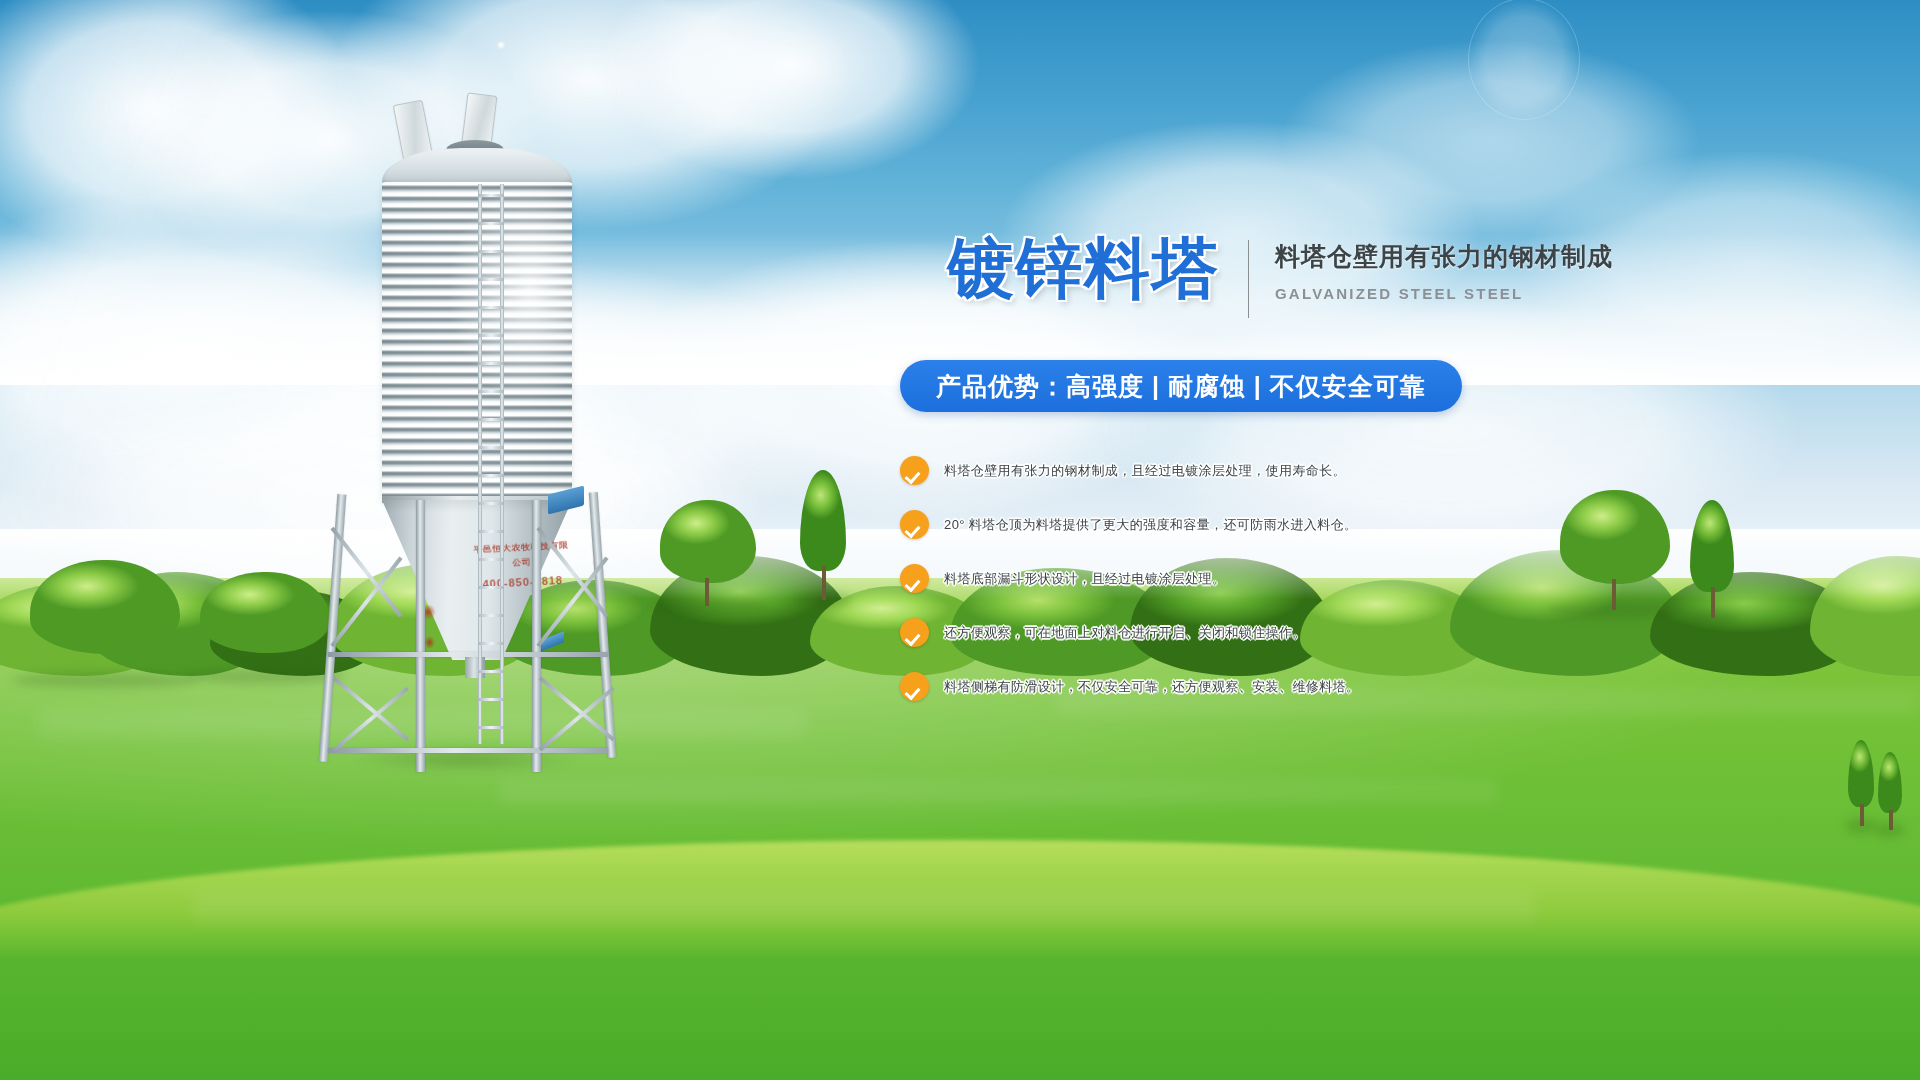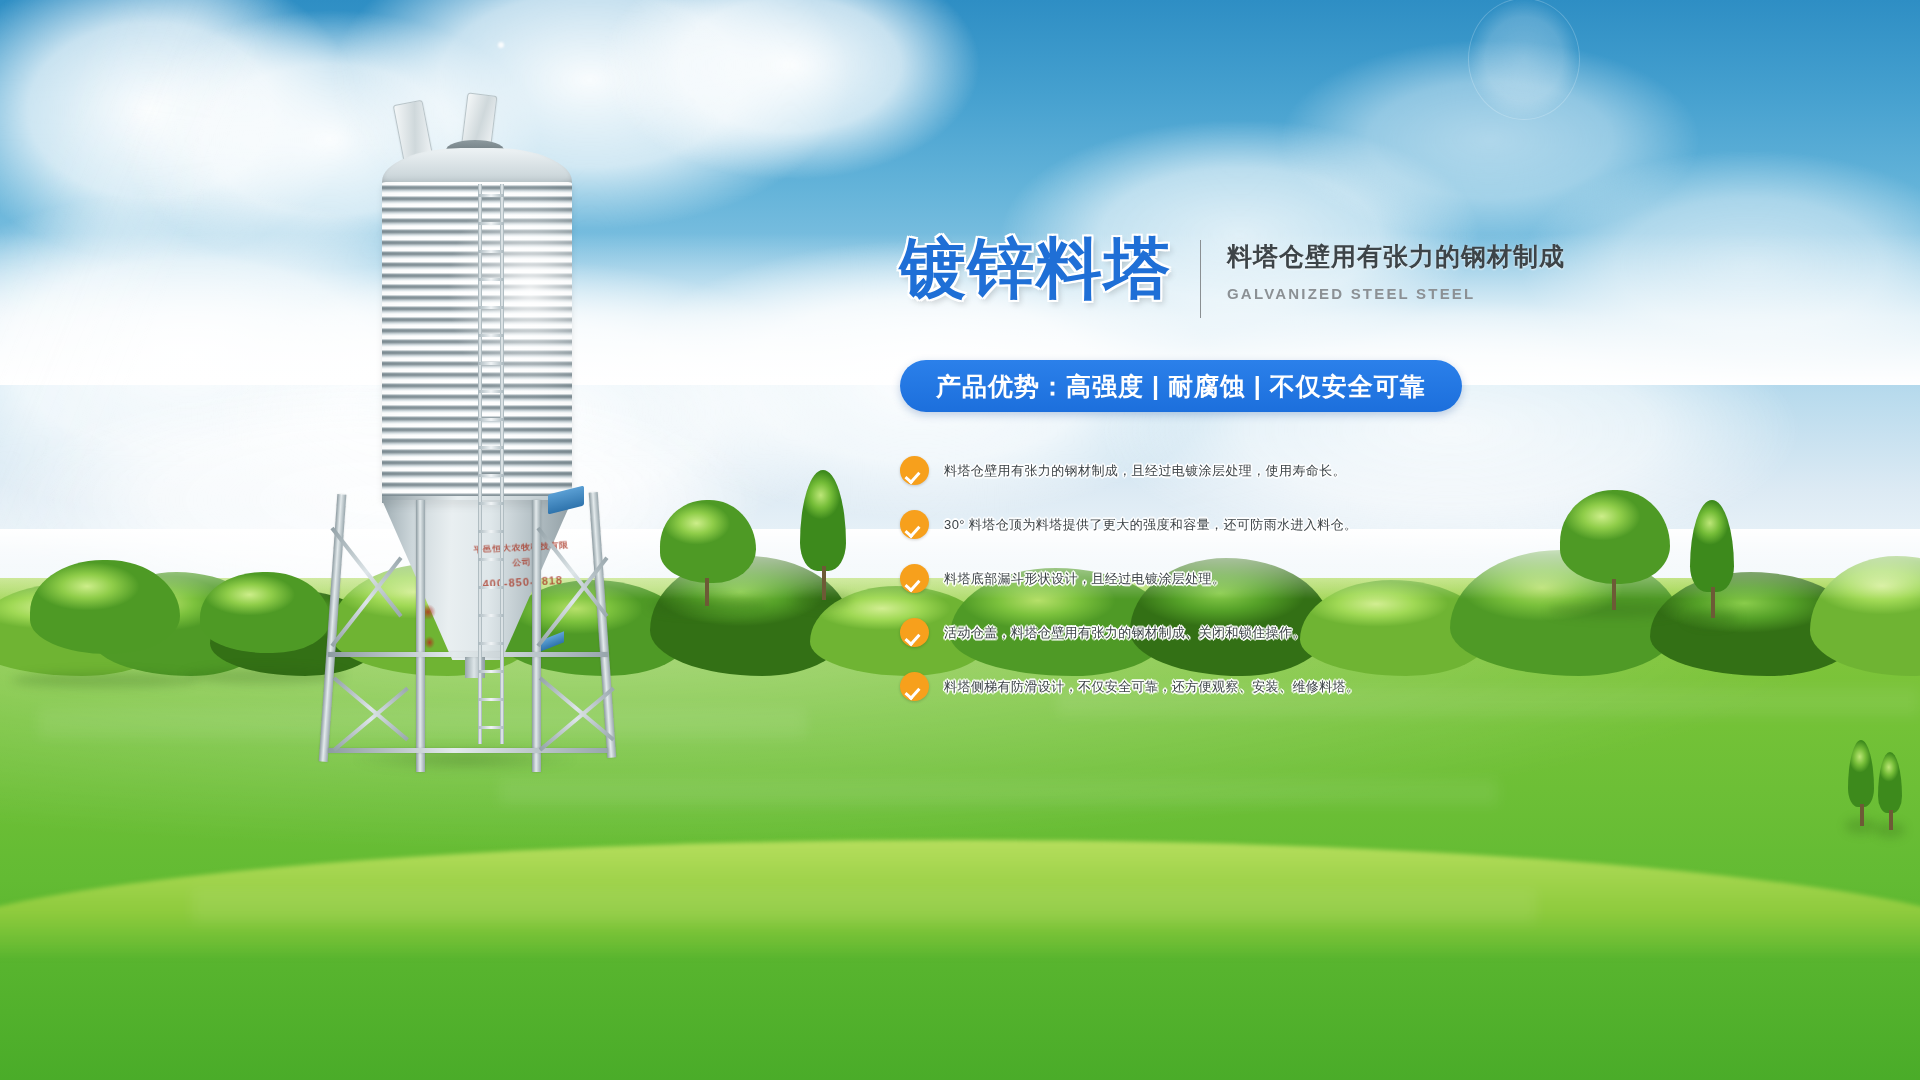--- a/index.html
+++ b/index.html
@@ -324,20 +324,21 @@
     font-size: 66px;
     font-weight: bold;
     line-height: 1;
     color: #1f6fd6;
     letter-spacing: 2px;
     text-shadow:
        2px 0 0 #fff, -2px 0 0 #fff, 0 2px 0 #fff, 0 -2px 0 #fff,
        2px 2px 0 #fff, -2px 2px 0 #fff, 2px -2px 0 #fff, -2px -2px 0 #fff,
        3px 4px 6px rgba(0,0,0,.18);
     white-space: nowrap;
+    margin-left: 48px;
   }
 
   .divider {
     width: 1px;
     height: 78px;
     background: #8a8f92;
     margin: 4px 26px 0 28px;
     flex: 0 0 auto;
   }
 
@@ -578,29 +579,29 @@
 
     <div class="badge">产品优势：高强度 | 耐腐蚀 | 不仅安全可靠</div>
 
     <div class="bullets">
       <div class="bullet">
         <span class="tick"></span>
         <span class="txt">料塔仓壁用有张力的钢材制成，且经过电镀涂层处理，使用寿命长。</span>
       </div>
       <div class="bullet">
         <span class="tick"></span>
-        <span class="txt">30° 料塔仓顶为料塔提供了更大的强度和容量，还可防雨水进入料仓。</span>
+        <span class="txt">20° 料塔仓顶为料塔提供了更大的强度和容量，还可防雨水进入料仓。</span>
       </div>
       <div class="bullet">
         <span class="tick"></span>
         <span class="txt">料塔底部漏斗形状设计，且经过电镀涂层处理。</span>
       </div>
       <div class="bullet">
         <span class="tick"></span>
-        <span class="txt">活动仓盖，料塔仓壁用有张力的钢材制成、关闭和锁住操作。</span>
+        <span class="txt">还方便观察，可在地面上对料仓进行开启、关闭和锁住操作。</span>
       </div>
       <div class="bullet">
         <span class="tick"></span>
         <span class="txt">料塔侧梯有防滑设计，不仅安全可靠，还方便观察、安装、维修料塔。</span>
       </div>
     </div>
 
   </div>
 
 </div>

